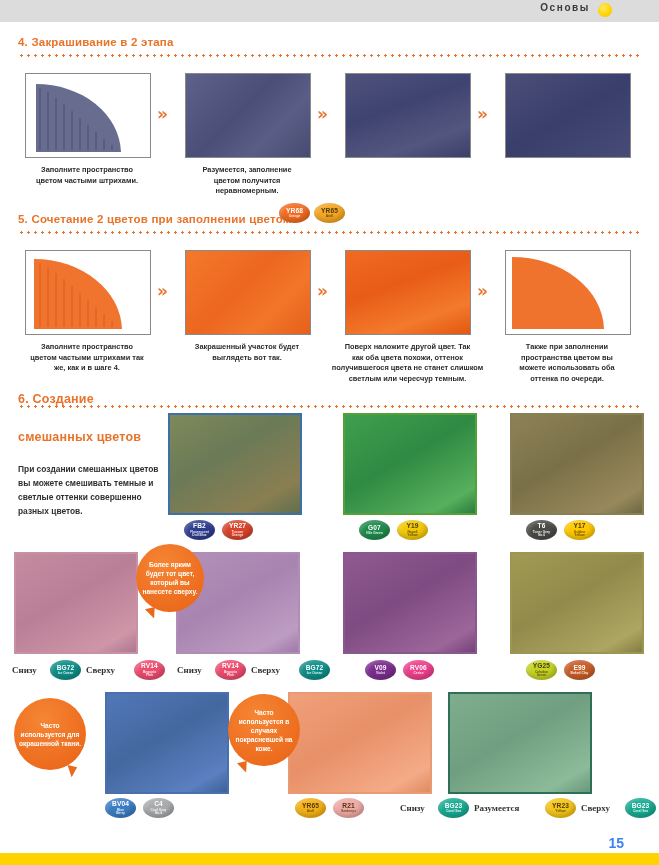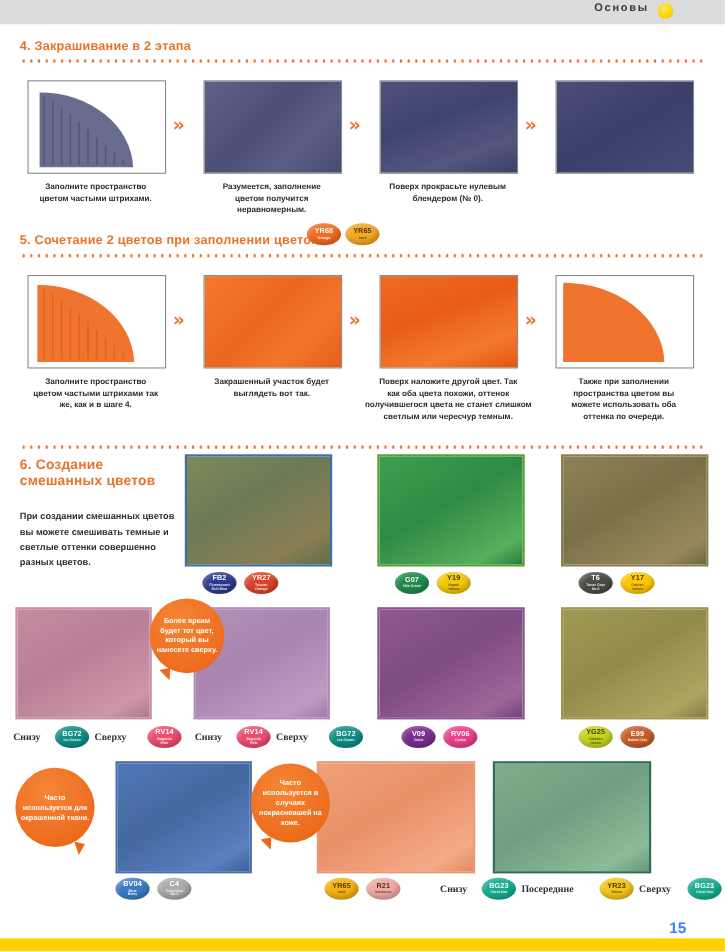--- a/index.html
+++ b/index.html
@@ -130,22 +130,20 @@
   <div class="arrow" style="left:317px;top:104px;">»</div>
   <div class="sw sw-frame" style="left:345px;top:73px;width:124px;height:83px;background:linear-gradient(160deg,#4e527c,#3f4370 40%,#53577f 75%,#3c4069);"></div>
   <div class="arrow" style="left:477px;top:104px;">»</div>
   <div class="sw sw-frame" style="left:505px;top:73px;width:124px;height:83px;background:linear-gradient(150deg,#4a4e78,#3a3e6b 50%,#474b76);"></div>
 
   <div class="cap" style="left:25px;top:165px;width:124px;white-space:pre-line;">Заполните пространство
 цветом частыми штрихами.</div>
   <div class="cap" style="left:185px;top:165px;width:124px;white-space:pre-line;">Разумеется, заполнение
 цветом получится
 неравномерным.</div>
-  <div class="cap" style="left:345px;top:165px;width:124px;white-space:pre-line;">Поверх прокрасьте нулевым
-блендером (№ 0).</div>
 
   <div class="sec-title" style="left:18px;top:213px;">5. Сочетание 2 цветов при заполнении цветом</div>
   <div class="dotline" style="left:18px;top:231px;width:624px;"></div>
 
   <div class="chip dark" style="left:279px;top:203px;background:#F26B21;">
     <span class="code">YR68</span>
     <span class="nm">Orange</span>
   </div>
   <div class="chip lt" style="left:314px;top:203px;background:#F5A623;">
     <span class="code">YR65</span>
@@ -188,21 +186,21 @@
   <div class="cap" style="left:505px;top:342px;width:124px;white-space:pre-line;">Также при заполнении
 пространства цветом вы
 можете использовать оба
 оттенка по очереди.</div>
   <div class="cap" style="left:330px;top:342px;width:155px;white-space:pre-line;">Поверх наложите другой цвет. Так
 как оба цвета похожи, оттенок
 получившегося цвета не станет слишком
 светлым или чересчур темным.</div>
 
   <div class="dotline" style="left:18px;top:405px;width:624px;"></div>
-  <div class="sec-title big" style="left:18px;top:415px;">6. Создание</div>
+  <div class="sec-title big" style="left:18px;top:392px;">6. Создание</div>
   <div class="sec-title big" style="left:18px;top:430px;">смешанных цветов</div>
   <div class="body-text" style="left:18px;top:452px;width:150px;">При создании смешанных цветов вы можете смешивать темные и светлые оттенки совершенно разных цветов.</div>
 
   <div class="sw" style="left:168px;top:413px;width:130px;height:98px;background:linear-gradient(150deg,#7e8a5a,#6b7a57 40%,#8a7e52 80%,#5f6f4d);border:2px solid #3f6fa8;"></div>
   <div class="sw" style="left:343px;top:413px;width:130px;height:98px;background:linear-gradient(150deg,#3f9f4e,#2f8a43 45%,#57b05c 85%,#2b7d3e);border:2px solid #56a03a;"></div>
   <div class="sw" style="left:510px;top:413px;width:130px;height:98px;background:linear-gradient(150deg,#8d8257,#7a7048 45%,#98895c 85%,#6e6742);border:2px solid #8a7f52;"></div>
 
   <div class="chip dark" style="left:184px;top:520px;background:#2E3C8E;">
     <span class="code">FB2</span>
     <span class="nm" style="white-space:pre-line;">Fluorescent
@@ -307,21 +305,21 @@
   <div class="chip lt" style="left:333px;top:798px;background:#F0A9A6;">
     <span class="code">R21</span>
     <span class="nm">Sardonyx</span>
   </div>
 
   <div class="lbl" style="left:400px;top:803px;">Снизу</div>
   <div class="chip dark" style="left:438px;top:798px;background:#17AB92;">
     <span class="code">BG23</span>
     <span class="nm">Coral Sea</span>
   </div>
-  <div class="lbl" style="left:474px;top:803px;">Посередине</div>
+  <div class="lbl" style="left:474px;top:803px;">Разумеется</div>
   <div class="chip lt" style="left:545px;top:798px;background:#F5C518;">
     <span class="code">YR23</span>
     <span class="nm">Yellow</span>
   </div>
   <div class="lbl" style="left:581px;top:803px;">Сверху</div>
   <div class="chip dark" style="left:625px;top:798px;background:#17AB92;">
     <span class="code">BG23</span>
     <span class="nm">Coral Sea</span>
   </div>
 

